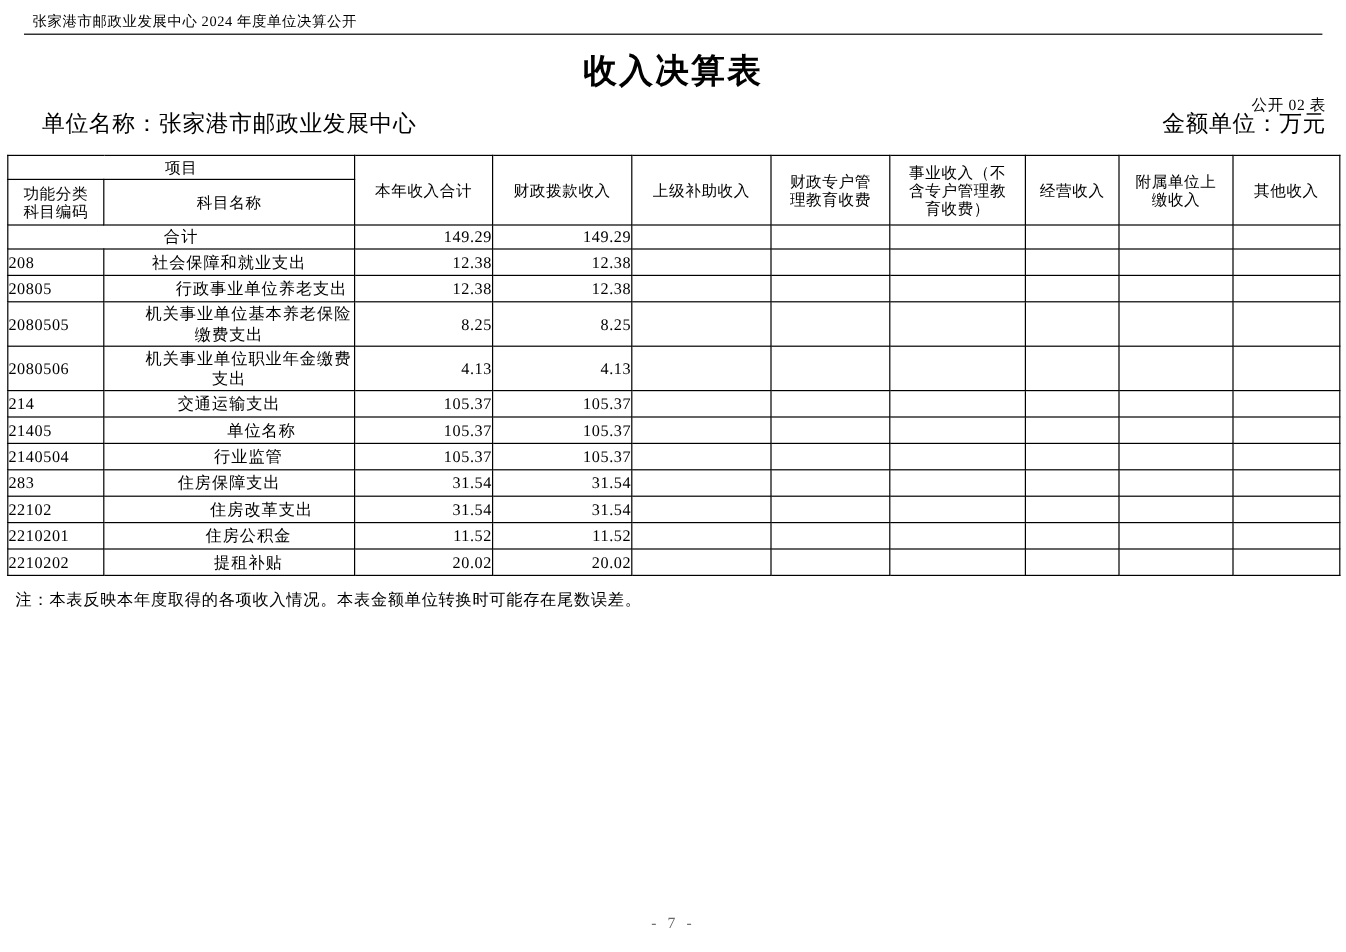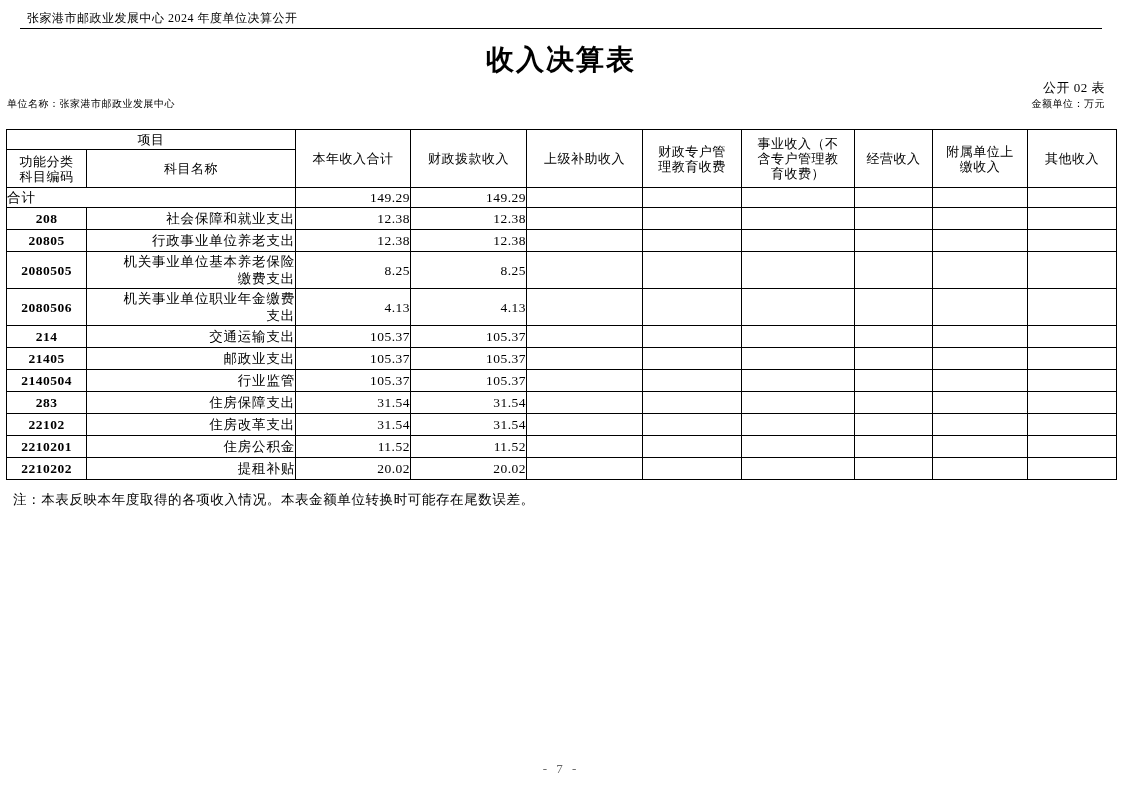--- a/index.html
+++ b/index.html
@@ -8,39 +8,39 @@
 
   .doc-header { margin:0 20px; padding:10px 7px 2px; border-bottom:1.5px solid #000;
     font-size:12px; line-height:16px; letter-spacing:0.5px; }
 
   .page-title { text-align:center; font-size:28px; font-weight:bold;
     margin-top:16px; line-height:30px; letter-spacing:2px; }
 
   .meta-right { text-align:right; padding-right:17px; font-size:13px; line-height:14px;
     margin-top:6px; letter-spacing:0.5px; }
   .meta-row { display:flex; justify-content:space-between; align-items:center;
-    padding:0 17px 0 7px; font-size:10px; line-height:15px; margin-top:1px; letter-spacing:0.5px; }
+    padding:0 17px 0 7px; font-size:19px; line-height:15px; margin-top:1px; letter-spacing:0.5px;margin-left:28px; }
 
   table.acct { border-collapse:collapse; table-layout:fixed; width:1110px;
     margin:18px 6px 0; border:1px solid #8b5cf6; }
   .acct th, .acct td { border:1px solid #000; font-weight:normal; overflow:hidden; }
 
   .acct thead th { font-size:13px; line-height:15px; text-align:center; vertical-align:middle;
     white-space:pre-line; padding:2px 1px; letter-spacing:0.5px; }
   tr.hrow1 { height:17px; }
   tr.hrow2 { height:38px; }
 
   .acct tbody td { font-size:13.5px; line-height:17px; vertical-align:middle; padding:1px 0; }
   tr.data  { height:22px; }
   tr.total { height:17px; }
-  td.code    { text-align:center; padding-left:5px; letter-spacing:0.5px;font-weight:bold; }
-  td.subject { text-align:right; padding-left:8px; letter-spacing:0.8px; }
+  td.code    { text-align:left; padding-left:5px; letter-spacing:0.5px; }
+  td.subject { text-align:center; padding-left:8px; letter-spacing:0.8px; }
   td.subject.indent1 { text-indent:14px;padding-left:40px; }
   td.subject.indent2 { text-indent:32px; }
-  td.total-label { letter-spacing:1px; }
+  td.total-label { text-align:center; letter-spacing:1px; }
   td.num { text-align:right; padding-right:9px; letter-spacing:0.5px; }
 
   .note { margin:12px 6px 0; padding-left:7px; font-size:13.5px; line-height:16px; letter-spacing:0.6px; }
 
   .page-number { position:absolute; left:0; right:0; bottom:16px; text-align:center;
     font-size:13px; color:#666; letter-spacing:3px; }
 </style>
 </head>
 <body>
 
@@ -159,21 +159,21 @@
         <td class="num">105.37</td>
         <td class="num"></td>
         <td class="num"></td>
         <td class="num"></td>
         <td class="num"></td>
         <td class="num"></td>
         <td class="num"></td>
       </tr>
       <tr class="data">
         <td class="code">21405</td>
-        <td class="subject indent1">邮政业支出</td>
+        <td class="subject indent1">单位名称</td>
         <td class="num">105.37</td>
         <td class="num">105.37</td>
         <td class="num"></td>
         <td class="num"></td>
         <td class="num"></td>
         <td class="num"></td>
         <td class="num"></td>
         <td class="num"></td>
       </tr>
       <tr class="data">

